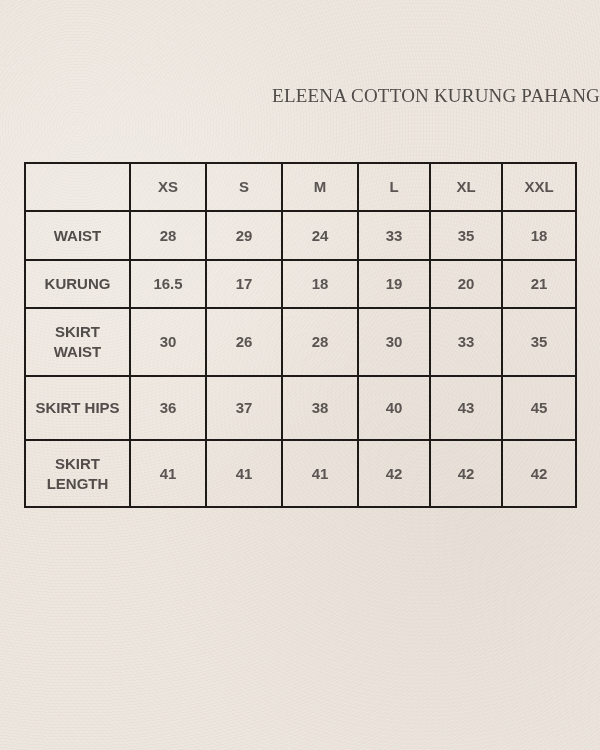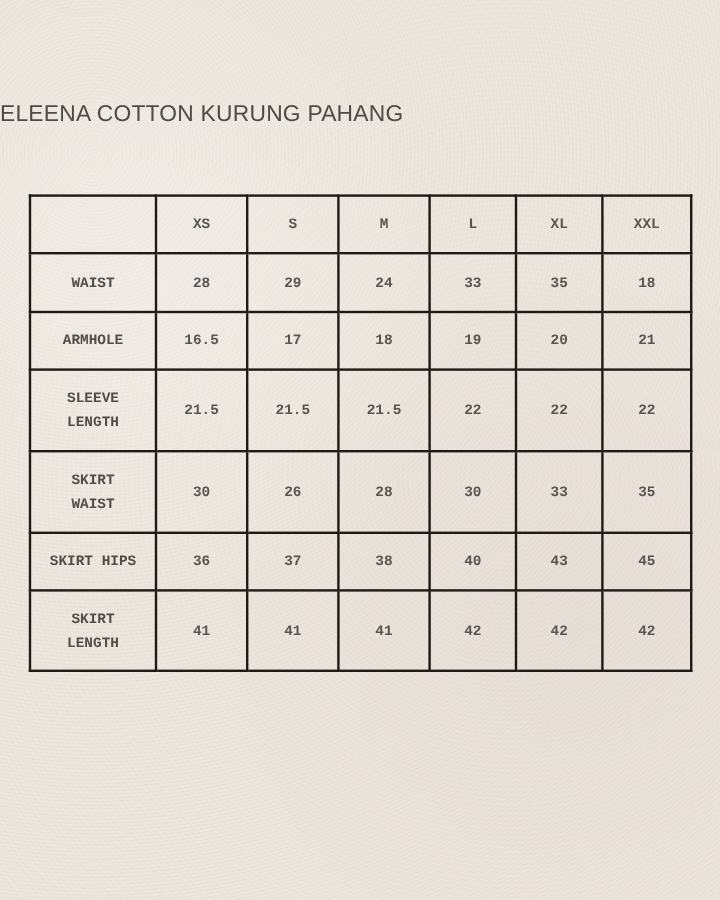--- a/index.html
+++ b/index.html
@@ -6,29 +6,29 @@
   body {
     width:600px; height:750px; overflow:hidden; position:relative;
     background-color:#ece5dd;
     background-image:
       radial-gradient(circle at 20% 30%, rgba(255,255,255,0.25) 0, rgba(255,255,255,0) 40%),
       radial-gradient(circle at 80% 70%, rgba(200,190,180,0.18) 0, rgba(200,190,180,0) 45%),
       repeating-radial-gradient(circle at 13% 17%, rgba(180,170,160,0.07) 0 1px, rgba(255,255,255,0) 1px 3px),
       repeating-radial-gradient(circle at 71% 53%, rgba(255,255,255,0.10) 0 1px, rgba(255,255,255,0) 1px 4px);
   }
   .title {
-    position:absolute; left:0; top:85px; width:600px; text-align:left;
-    font-family:Liberation Sans, sans-serif;
+    position:absolute; left:0; top:85px; width:600px; text-align:right;
+    font-family:Liberation Serif, serif;
     font-size:19px; color:#4f4b48; letter-spacing:0.2px;
   }
   table.size {
     position:absolute; left:24px; top:162px;
     border-collapse:collapse;
-    font-family:Liberation Mono, monospace;
-    font-weight:bold; color:#5a5552; font-size:12px;border-radius:13px;
+    font-family:Liberation Sans, sans-serif;
+    font-weight:bold; color:#5a5552; font-size:15px;border-radius:13px;
   }
   table.size td, table.size th {
     border:2px solid #1e1a17; text-align:center; vertical-align:middle;
     padding:0; line-height:20px;
     font-weight:bold;
   }
   th.rowhead { color:#524d4a; }
 </style>
 </head>
 <body>
@@ -58,47 +58,38 @@
   <tr style="height:49px">
     <th class="rowhead">WAIST</th>
     <td>28</td>
     <td>29</td>
     <td>24</td>
     <td>33</td>
     <td>35</td>
     <td>18</td>
   </tr>
   <tr style="height:48px">
-    <th class="rowhead">ARMHOLE</th>
+    <th class="rowhead">KURUNG</th>
     <td>16.5</td>
     <td>17</td>
     <td>18</td>
     <td>19</td>
     <td>20</td>
     <td>21</td>
-  </tr>
-  <tr style="height:68px">
-    <th class="rowhead"><span>SLEEVE</span><br><span>LENGTH</span></th>
-    <td>21.5</td>
-    <td>21.5</td>
-    <td>21.5</td>
-    <td>22</td>
-    <td>22</td>
-    <td>22</td>
   </tr>
   <tr style="height:68px">
     <th class="rowhead"><span>SKIRT</span><br><span>WAIST</span></th>
     <td>30</td>
     <td>26</td>
     <td>28</td>
     <td>30</td>
     <td>33</td>
     <td>35</td>
   </tr>
-  <tr style="height:48px">
+  <tr style="height:64px">
     <th class="rowhead">SKIRT HIPS</th>
     <td>36</td>
     <td>37</td>
     <td>38</td>
     <td>40</td>
     <td>43</td>
     <td>45</td>
   </tr>
   <tr style="height:67px">
     <th class="rowhead"><span>SKIRT</span><br><span>LENGTH</span></th>

